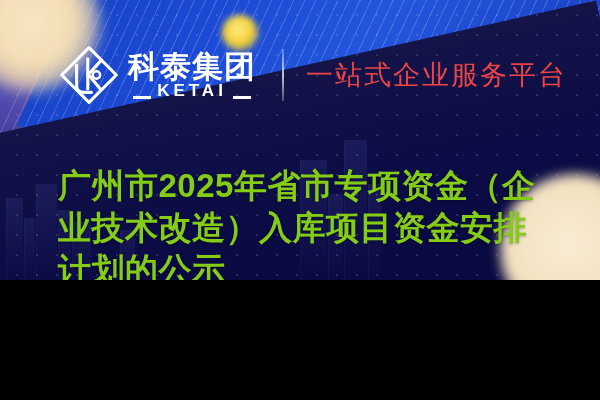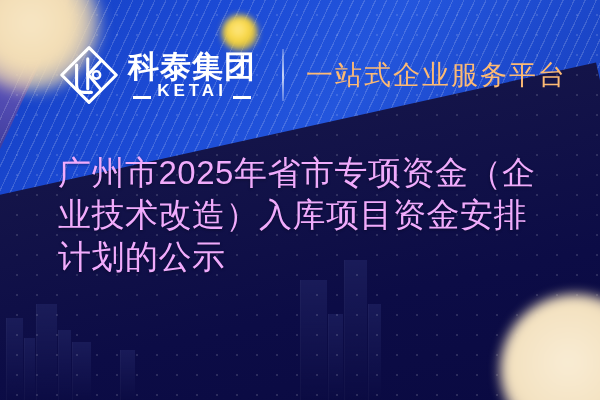--- a/index.html
+++ b/index.html
@@ -3,21 +3,21 @@
 <meta charset="utf-8">
 <style>
   html, body {
     margin: 0;
     padding: 0;
     background: #000;
   }
   .banner {
     position: relative;
     width: 600px;
-    height: 400px;
+    height: 280px;
     overflow: hidden;
     font-family: "Liberation Sans", "DejaVu Sans", sans-serif;
     background: #1a1b4e;
     user-select: none;
   }
 
   
   .bg-base {
     position: absolute;
     inset: 0;
@@ -204,46 +204,46 @@
     margin-right: 22px;
     flex: 0 0 auto;
   }
 
   .tagline {
     display: flex;
     flex-direction: column;
     gap: 3px;
   }
   .tagline-main {
-    color: #fdba74;
+    color: #ef4444;
     font-size: 27px;
     font-weight: 400;
     letter-spacing: 2px;
     line-height: 1.05;
     white-space: nowrap;
   }
   .tagline-sub {
     color: #ffffff;
     font-size: 19px;
     font-weight: 400;
     letter-spacing: 1.5px;
     line-height: 1.05;
     white-space: nowrap;
   }
 
   
   .title {
     position: absolute;
     left: 58px;
-    top: 152px;
+    top: 165px;
     width: 500px;
     z-index: 6;
-    color: #f0abfc;
+    color: #84cc16;
     font-size: 33px;
-    font-weight: 400;
+    font-weight: 700;
     line-height: 42px;
     letter-spacing: 0.5px;
     text-shadow: 0 1px 3px rgba(0,0,0,0.35);
   }
 </style>
 </head>
 <body>
 
 <div class="banner">
 

